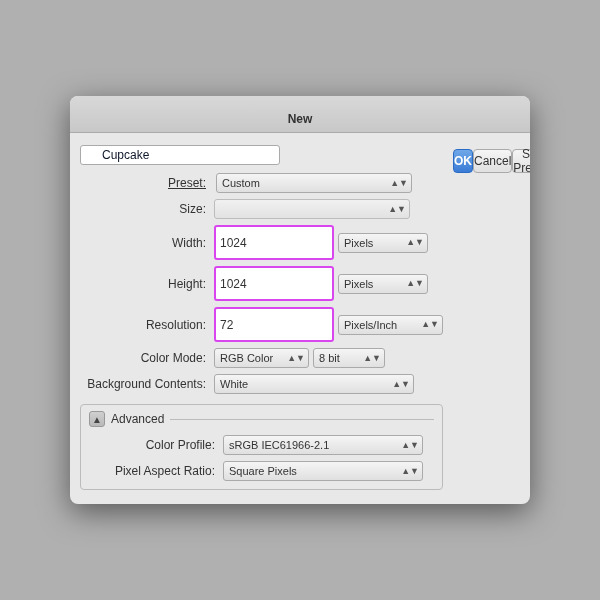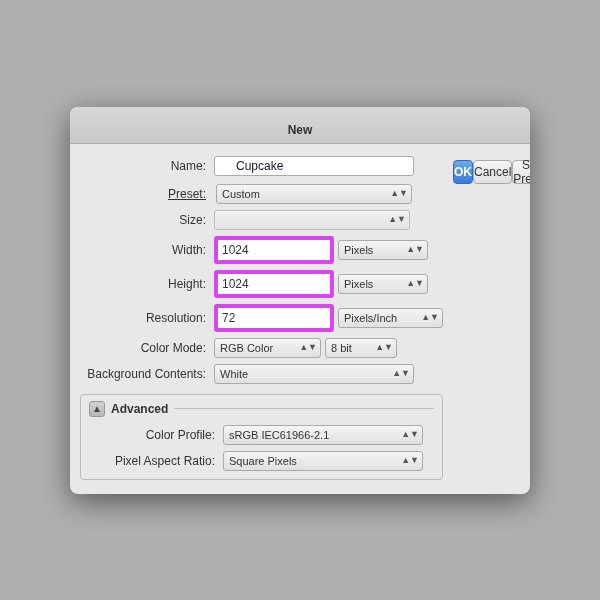--- a/index.html
+++ b/index.html
@@ -54,22 +54,22 @@
 
     .form-label {
       text-align: right;
       color: #333;
       min-width: 130px;
       padding-right: 4px;
     }
 
     .text-input {
       width: 120px;
-      height: 28px;
-      border: 4px solid #d946ef;
+      height: 35px;
+      border: 2px solid #d946ef;
       border-radius: 3px;
       background: white;
       padding: 2px 4px;
       font-size: 12px;
       color: #333;
       outline: none;
     }
 
     .select-wrap {
       position: relative;
@@ -150,21 +150,21 @@
       align-items: center;
       justify-content: center;
       cursor: pointer;
       font-size: 10px;
       color: #444;
     }
 
     .advanced-title {
       font-size: 12px;
       color: #333;
-      font-weight: 700;
+      font-weight: 400;
     }
 
     .divider-line {
       flex: 1;
       height: 1px;
       background: #bbb;
     }
 
     
     .buttons-area {
@@ -262,21 +262,20 @@
 
 <div class="dialog">
   <div class="title-bar">
     <span>New</span>
   </div>
 
   <div class="dialog-body">
     <div class="form-area">
 
       <div class="name-row form-row">
-        <span class="name-label form-label">Name:</span>
         <input class="name-input text-input" type="text" value="Cupcake" style="">
       </div>
 
       <div class="form-row preset-row">
         <span class="form-label preset-label">Preset:</span>
         <div class="select-wrap">
           <select class="select-field select-wide">
             <option>Custom</option>
           </select>
           <span class="select-arrow">▲▼</span>
@@ -322,21 +321,21 @@
           <select class="select-field select-small" style="width:105px">
             <option>Pixels/Inch</option>
           </select>
           <span class="select-arrow">▲▼</span>
         </div>
       </div>
 
       <div class="form-row color-mode-row">
         <span class="form-label">Color Mode:</span>
         <div class="select-wrap">
-          <select class="select-field" style="width:107px">
+          <select class="select-field" style="width:95px">
             <option>RGB Color</option>
           </select>
           <span class="select-arrow">▲▼</span>
         </div>
         <div class="select-wrap">
           <select class="select-field" style="width:72px">
             <option>8 bit</option>
           </select>
           <span class="select-arrow">▲▼</span>
         </div>

